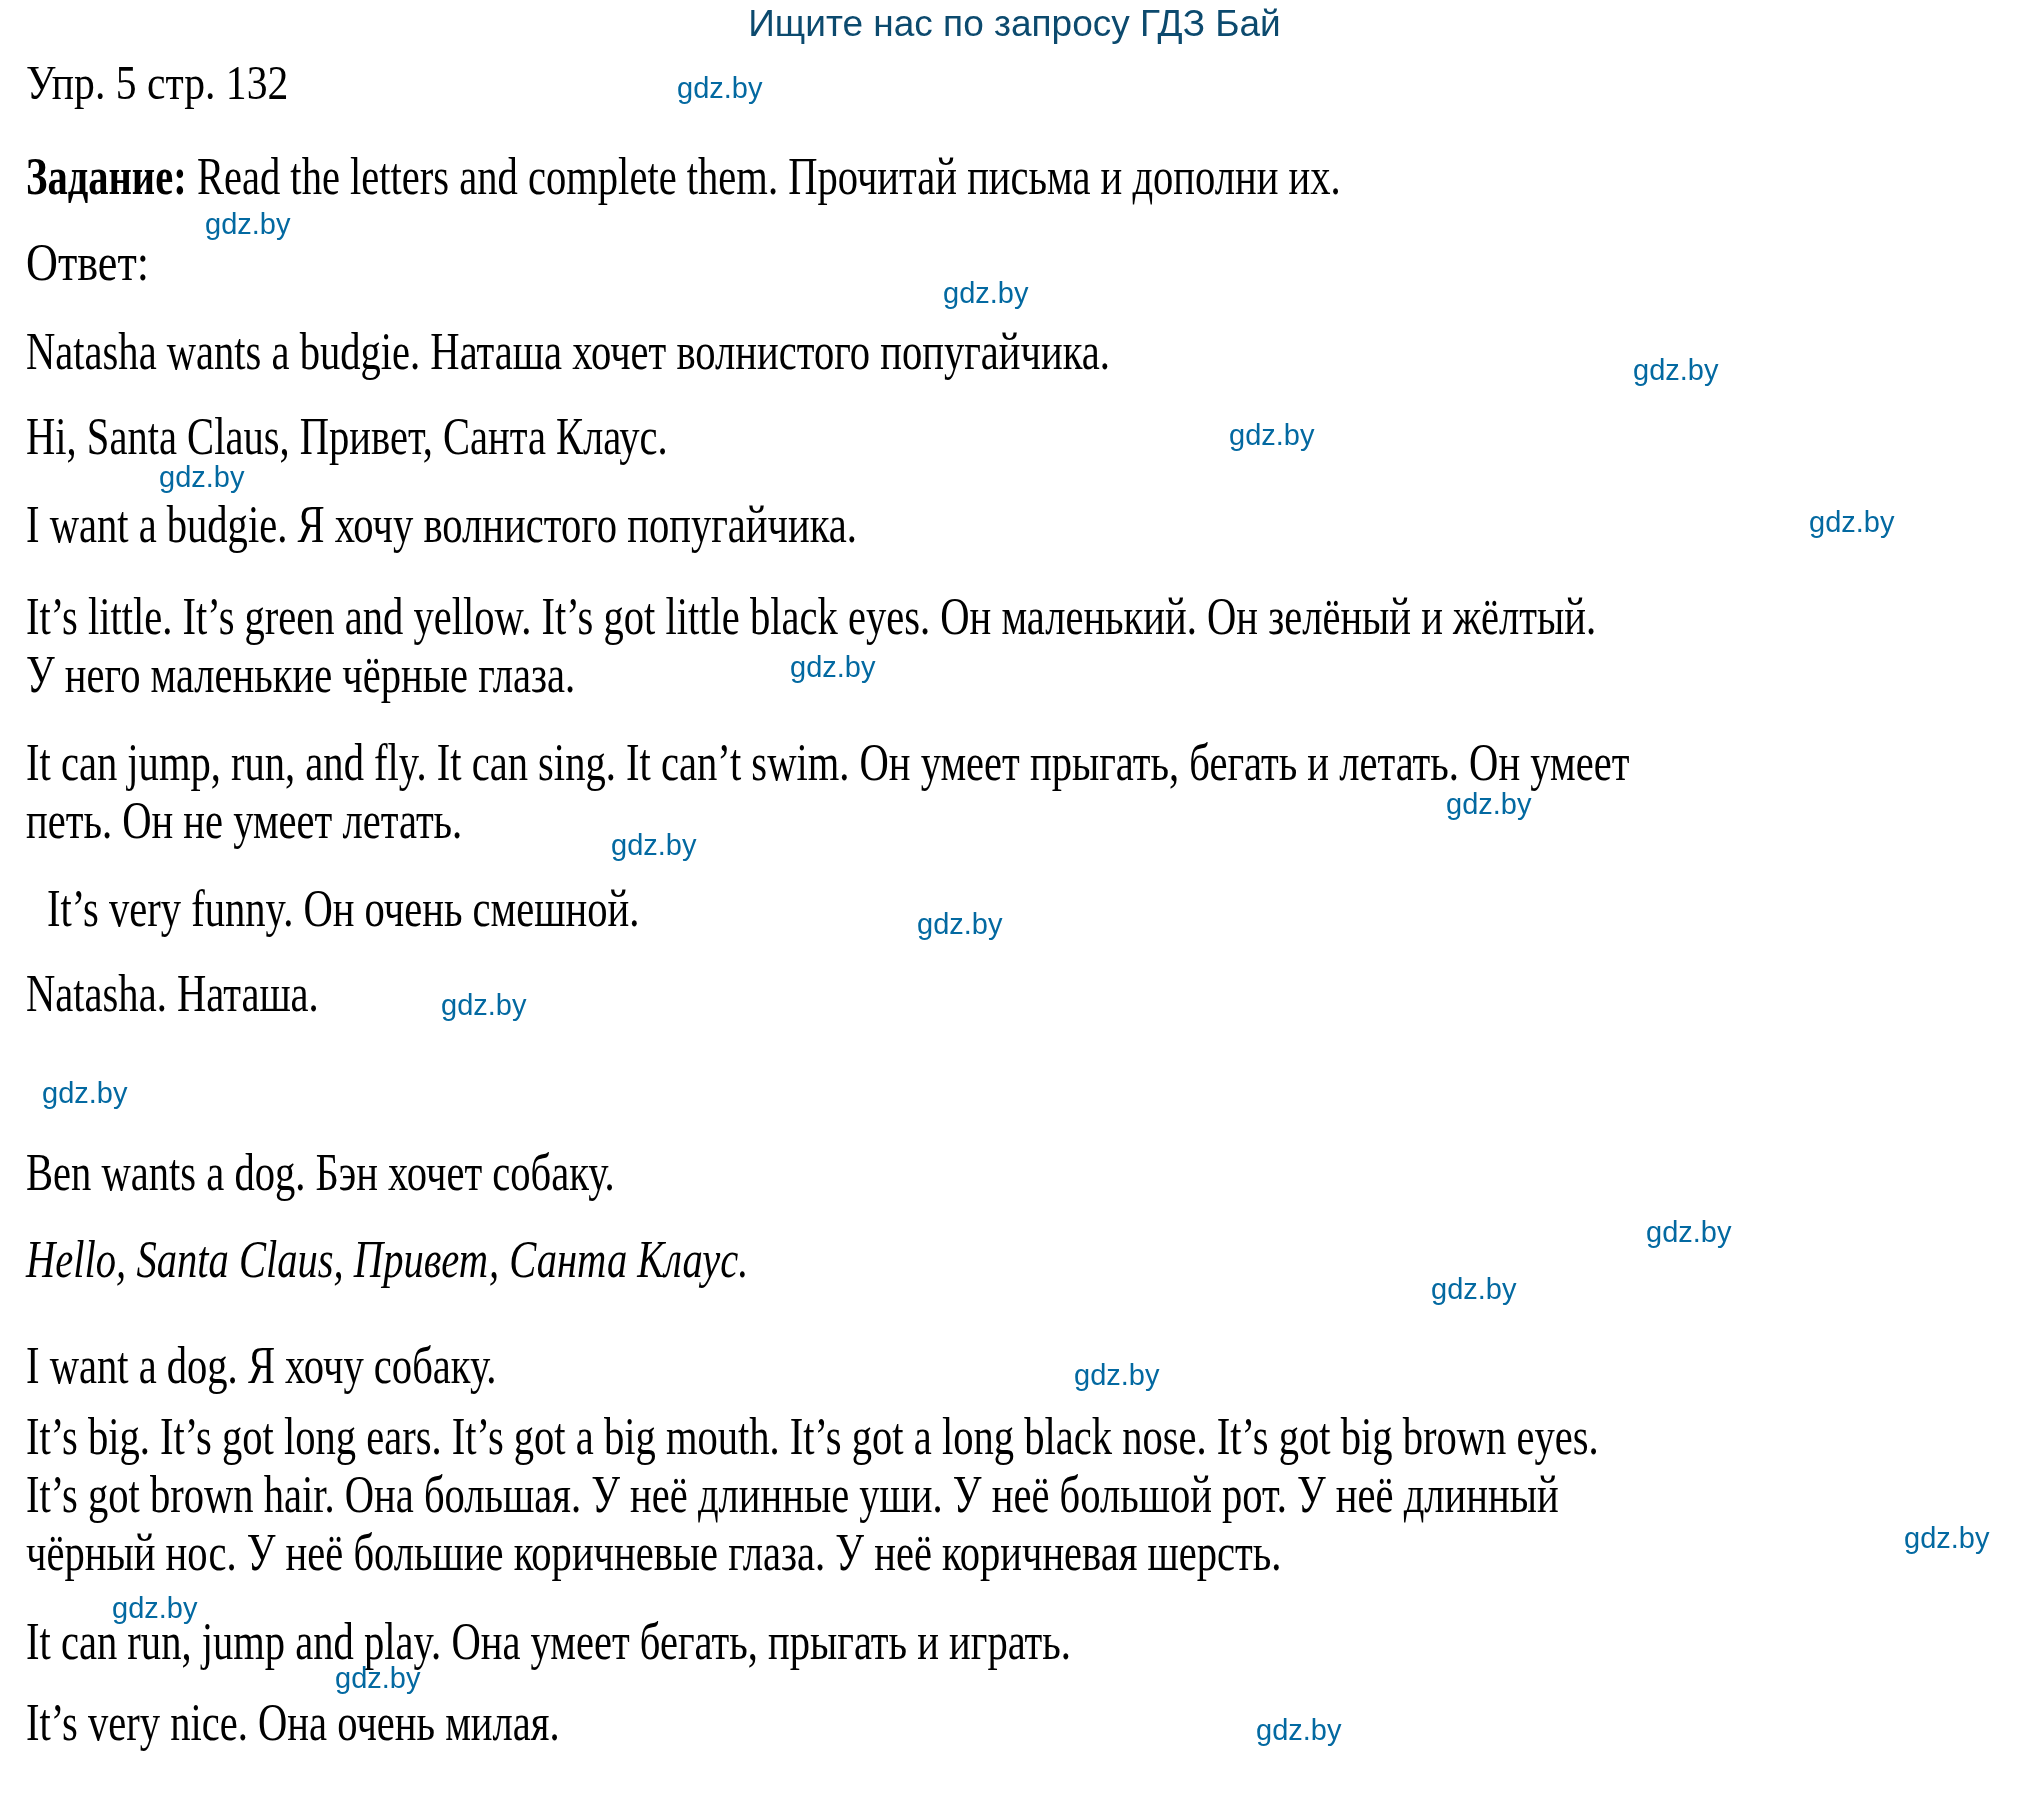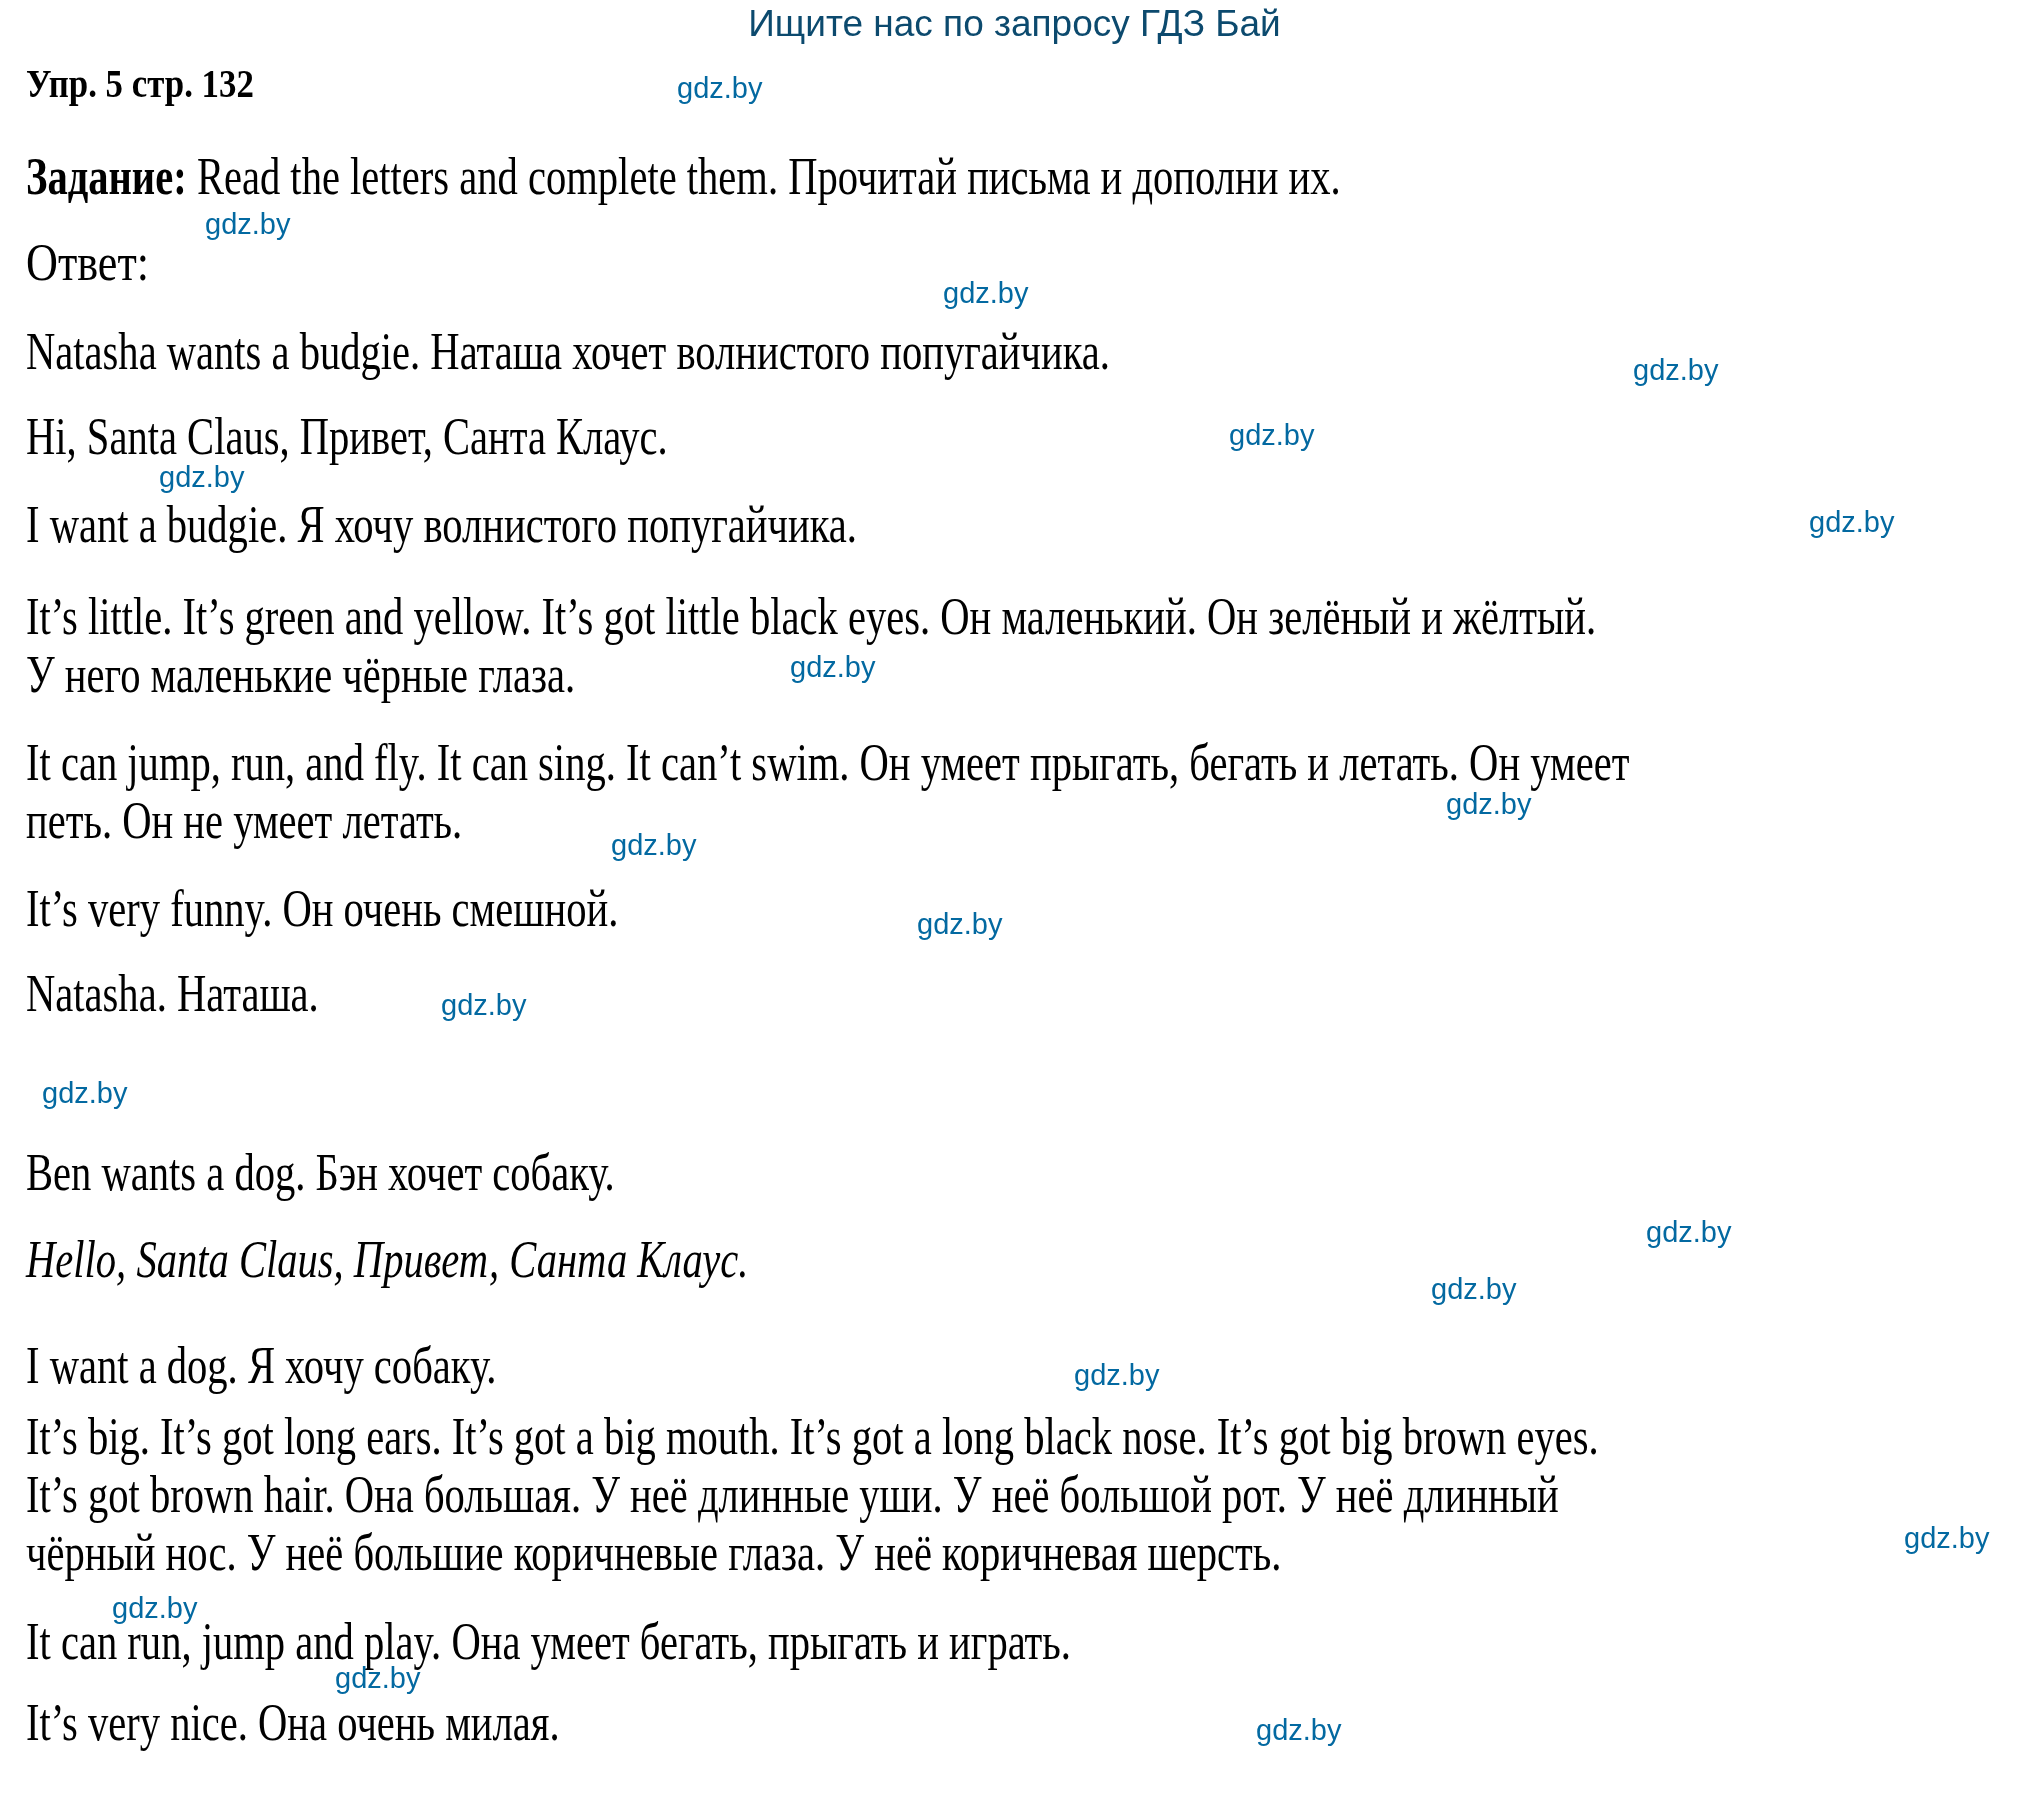--- a/index.html
+++ b/index.html
@@ -13,21 +13,21 @@
   }
   .banner {
     position: absolute; top: 5.2px; left: 0; width: 100%;
     text-align: center;
     font-family: "Liberation Sans", sans-serif;
     font-size: 37px; line-height: 38px;
     letter-spacing: 0px;
   }
   .heading {
     position: absolute; left: 26px; top: 56px;
-    font-size: 41px; line-height: 54px; font-weight: bold;
+    font-size: 49px; line-height: 54px; font-weight: normal;
   }
   .task, .answer-label {
     position: absolute; left: 26px;
     font-size: 52px; line-height: 58px;
   }
   .task { top: 148px; }
   .answer-label { top: 234px; font-weight: normal; }
   .para {
     position: absolute; left: 26px;
     font-size: 52px; line-height: 58px;
@@ -90,21 +90,21 @@
       <span class="line">I want a budgie. Я хочу волнистого попугайчика.</span>
     </div>
     <div class="para" style="top: 588px;">
       <span class="line">It’s little. It’s green and yellow. It’s got little black eyes. Он маленький. Он зелёный и жёлтый.</span>
       <span class="line">У него маленькие чёрные глаза.</span>
     </div>
     <div class="para" style="top: 734px;">
       <span class="line">It can jump, run, and fly. It can sing. It can’t swim. Он умеет прыгать, бегать и летать. Он умеет</span>
       <span class="line">петь. Он не умеет летать.</span>
     </div>
-    <div class="para" style="top: 880px;">
+    <div class="para" style="top: 880px; margin-left: 21px;">
       <span class="line">It’s very funny. Он очень смешной.</span>
     </div>
     <div class="para" style="top: 965px;">
       <span class="line">Natasha. Наташа.</span>
     </div>
     <div class="para" style="top: 1144px;">
       <span class="line">Ben wants a dog. Бэн хочет собаку.</span>
     </div>
     <div class="para" style="top: 1231px; font-style: italic;">
       <span class="line">Hello, Santa Claus, Привет, Санта Клаус.</span>

